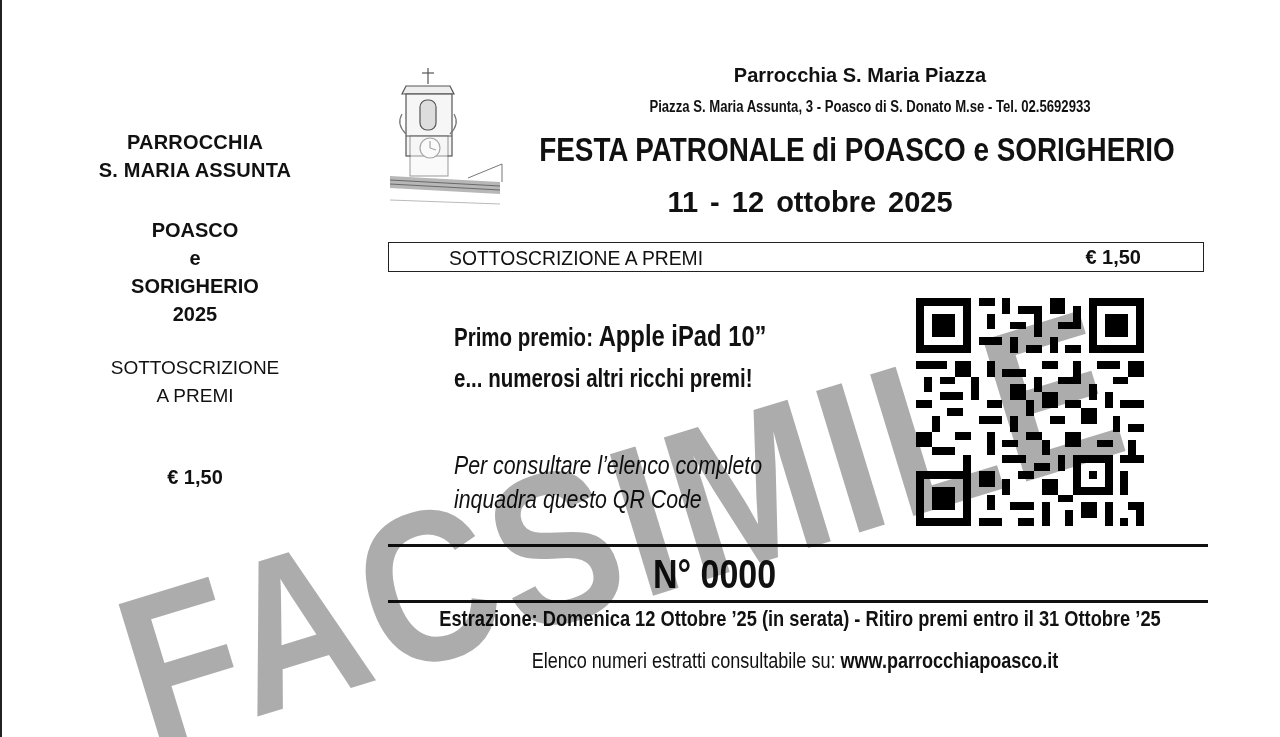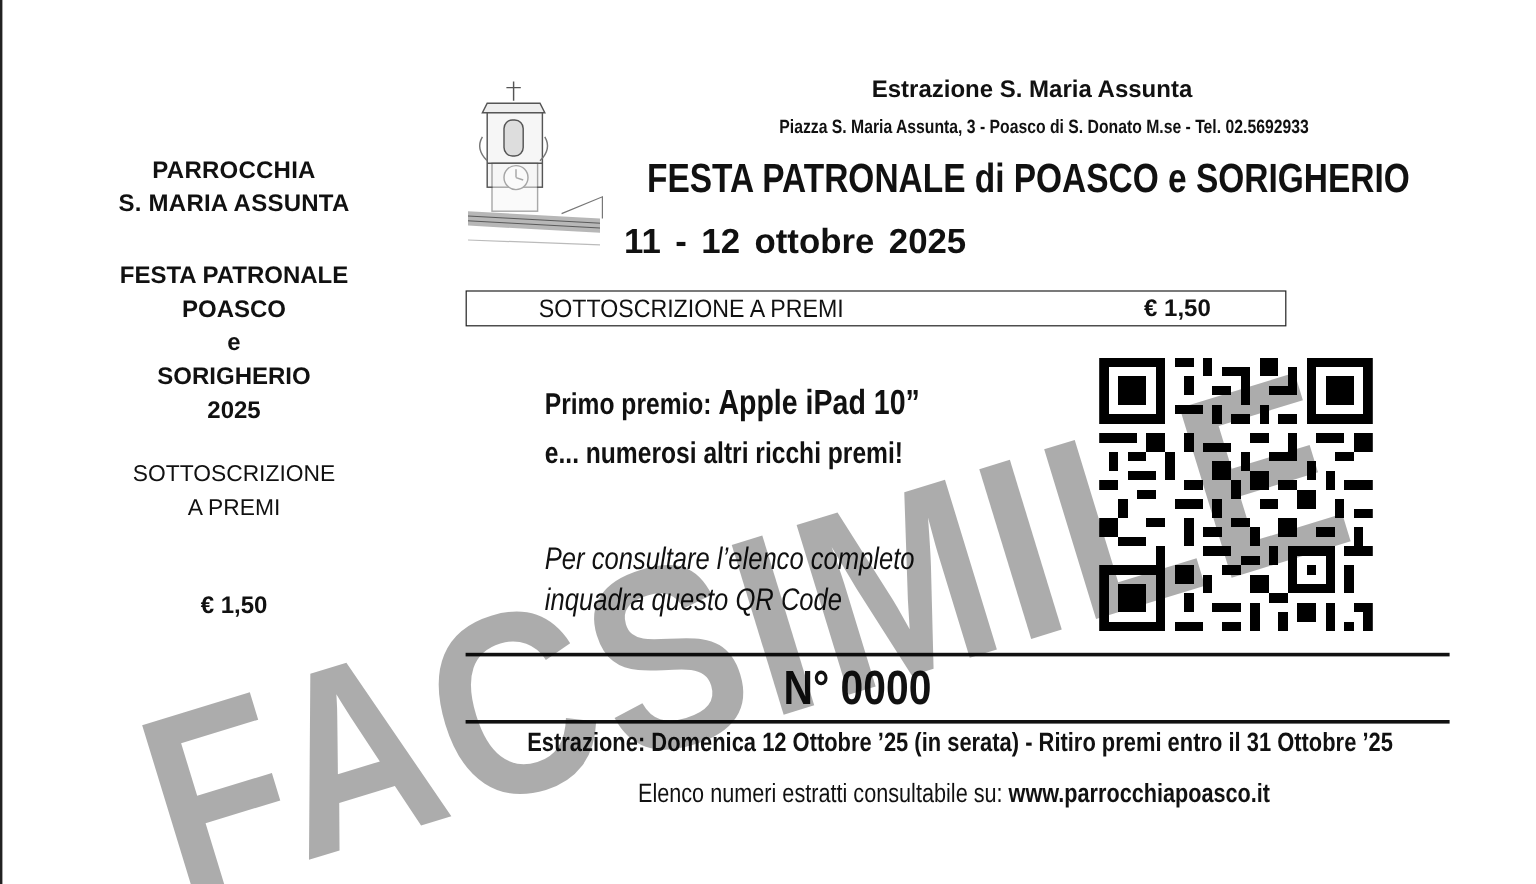--- a/index.html
+++ b/index.html
@@ -60,26 +60,27 @@
     }
     .hdr-festa {
       position: absolute; left: 480px; top: 130px; width: 840px;
       text-align: center;
       font-size: 34px; font-weight: bold;
       transform: scaleX(0.82); transform-origin: 50% 0;
       left: 437px;
     }
     .hdr-date {
       position: absolute; left: 520px; top: 186px; width: 580px;
+      text-align: center;
       font-size: 29px; font-weight: bold;
       word-spacing: 4px;
     }
     .sub-box {
       position: absolute; left: 388px; top: 242px;
-      width: 684px; height: 30px;
+      width: 816px; height: 30px;
       border: 1.5px solid #222;
       box-sizing: border-box;
     }
     .sub-box .label {
       position: absolute; left: 60px; top: 3px;
       font-size: 21px;
       transform: scaleX(0.92); transform-origin: 0 0;
     }
     .sub-box .amount {
       position: absolute; right: 62px; top: 3px;
@@ -156,21 +157,20 @@
 <body>
 
 <div class="left-edge"></div>
 
 <div class="stub">
   <div class="parish">
     <div>PARROCCHIA</div>
     <div>S. MARIA ASSUNTA</div>
   </div>
   <div class="festa">
-    <div>FESTA PATRONALE</div>
     <div>POASCO</div>
     <div>e</div>
     <div>SORIGHERIO</div>
     <div>2025</div>
   </div>
   <div class="sotto">
     <div>SOTTOSCRIZIONE</div>
     <div>A PREMI</div>
   </div>
   <div class="price">€ 1,50</div>
@@ -193,21 +193,21 @@
   </g>
   <path d="M2 112 L112 118 L112 130 L2 124 Z" fill="#999" opacity="0.7"></path>
   <g stroke="#555" stroke-width="0.8">
     <line x1="2" y1="116" x2="112" y2="122"></line>
     <line x1="2" y1="120" x2="112" y2="126"></line>
   </g>
   <path d="M80 114 L114 100 L114 118" fill="none" stroke="#777" stroke-width="1"></path>
   <line x1="2" y1="136" x2="112" y2="140" stroke="#bbb" stroke-width="1"></line>
 </svg>
 
-<div class="hdr-title">Estrazione S. Maria Assunta</div>
+<div class="hdr-title">Parrocchia S. Maria Piazza</div>
 <div class="hdr-address">Piazza S. Maria Assunta, 3 - Poasco di S. Donato M.se - Tel. 02.5692933</div>
 <div class="hdr-festa">FESTA PATRONALE di POASCO e SORIGHERIO</div>
 <div class="hdr-date">11 - 12  ottobre 2025</div>
 
 <div class="sub-box">
   <span class="label">SOTTOSCRIZIONE A PREMI</span>
   <span class="amount">€ 1,50</span>
 </div>
 
 <div class="prize-1">

